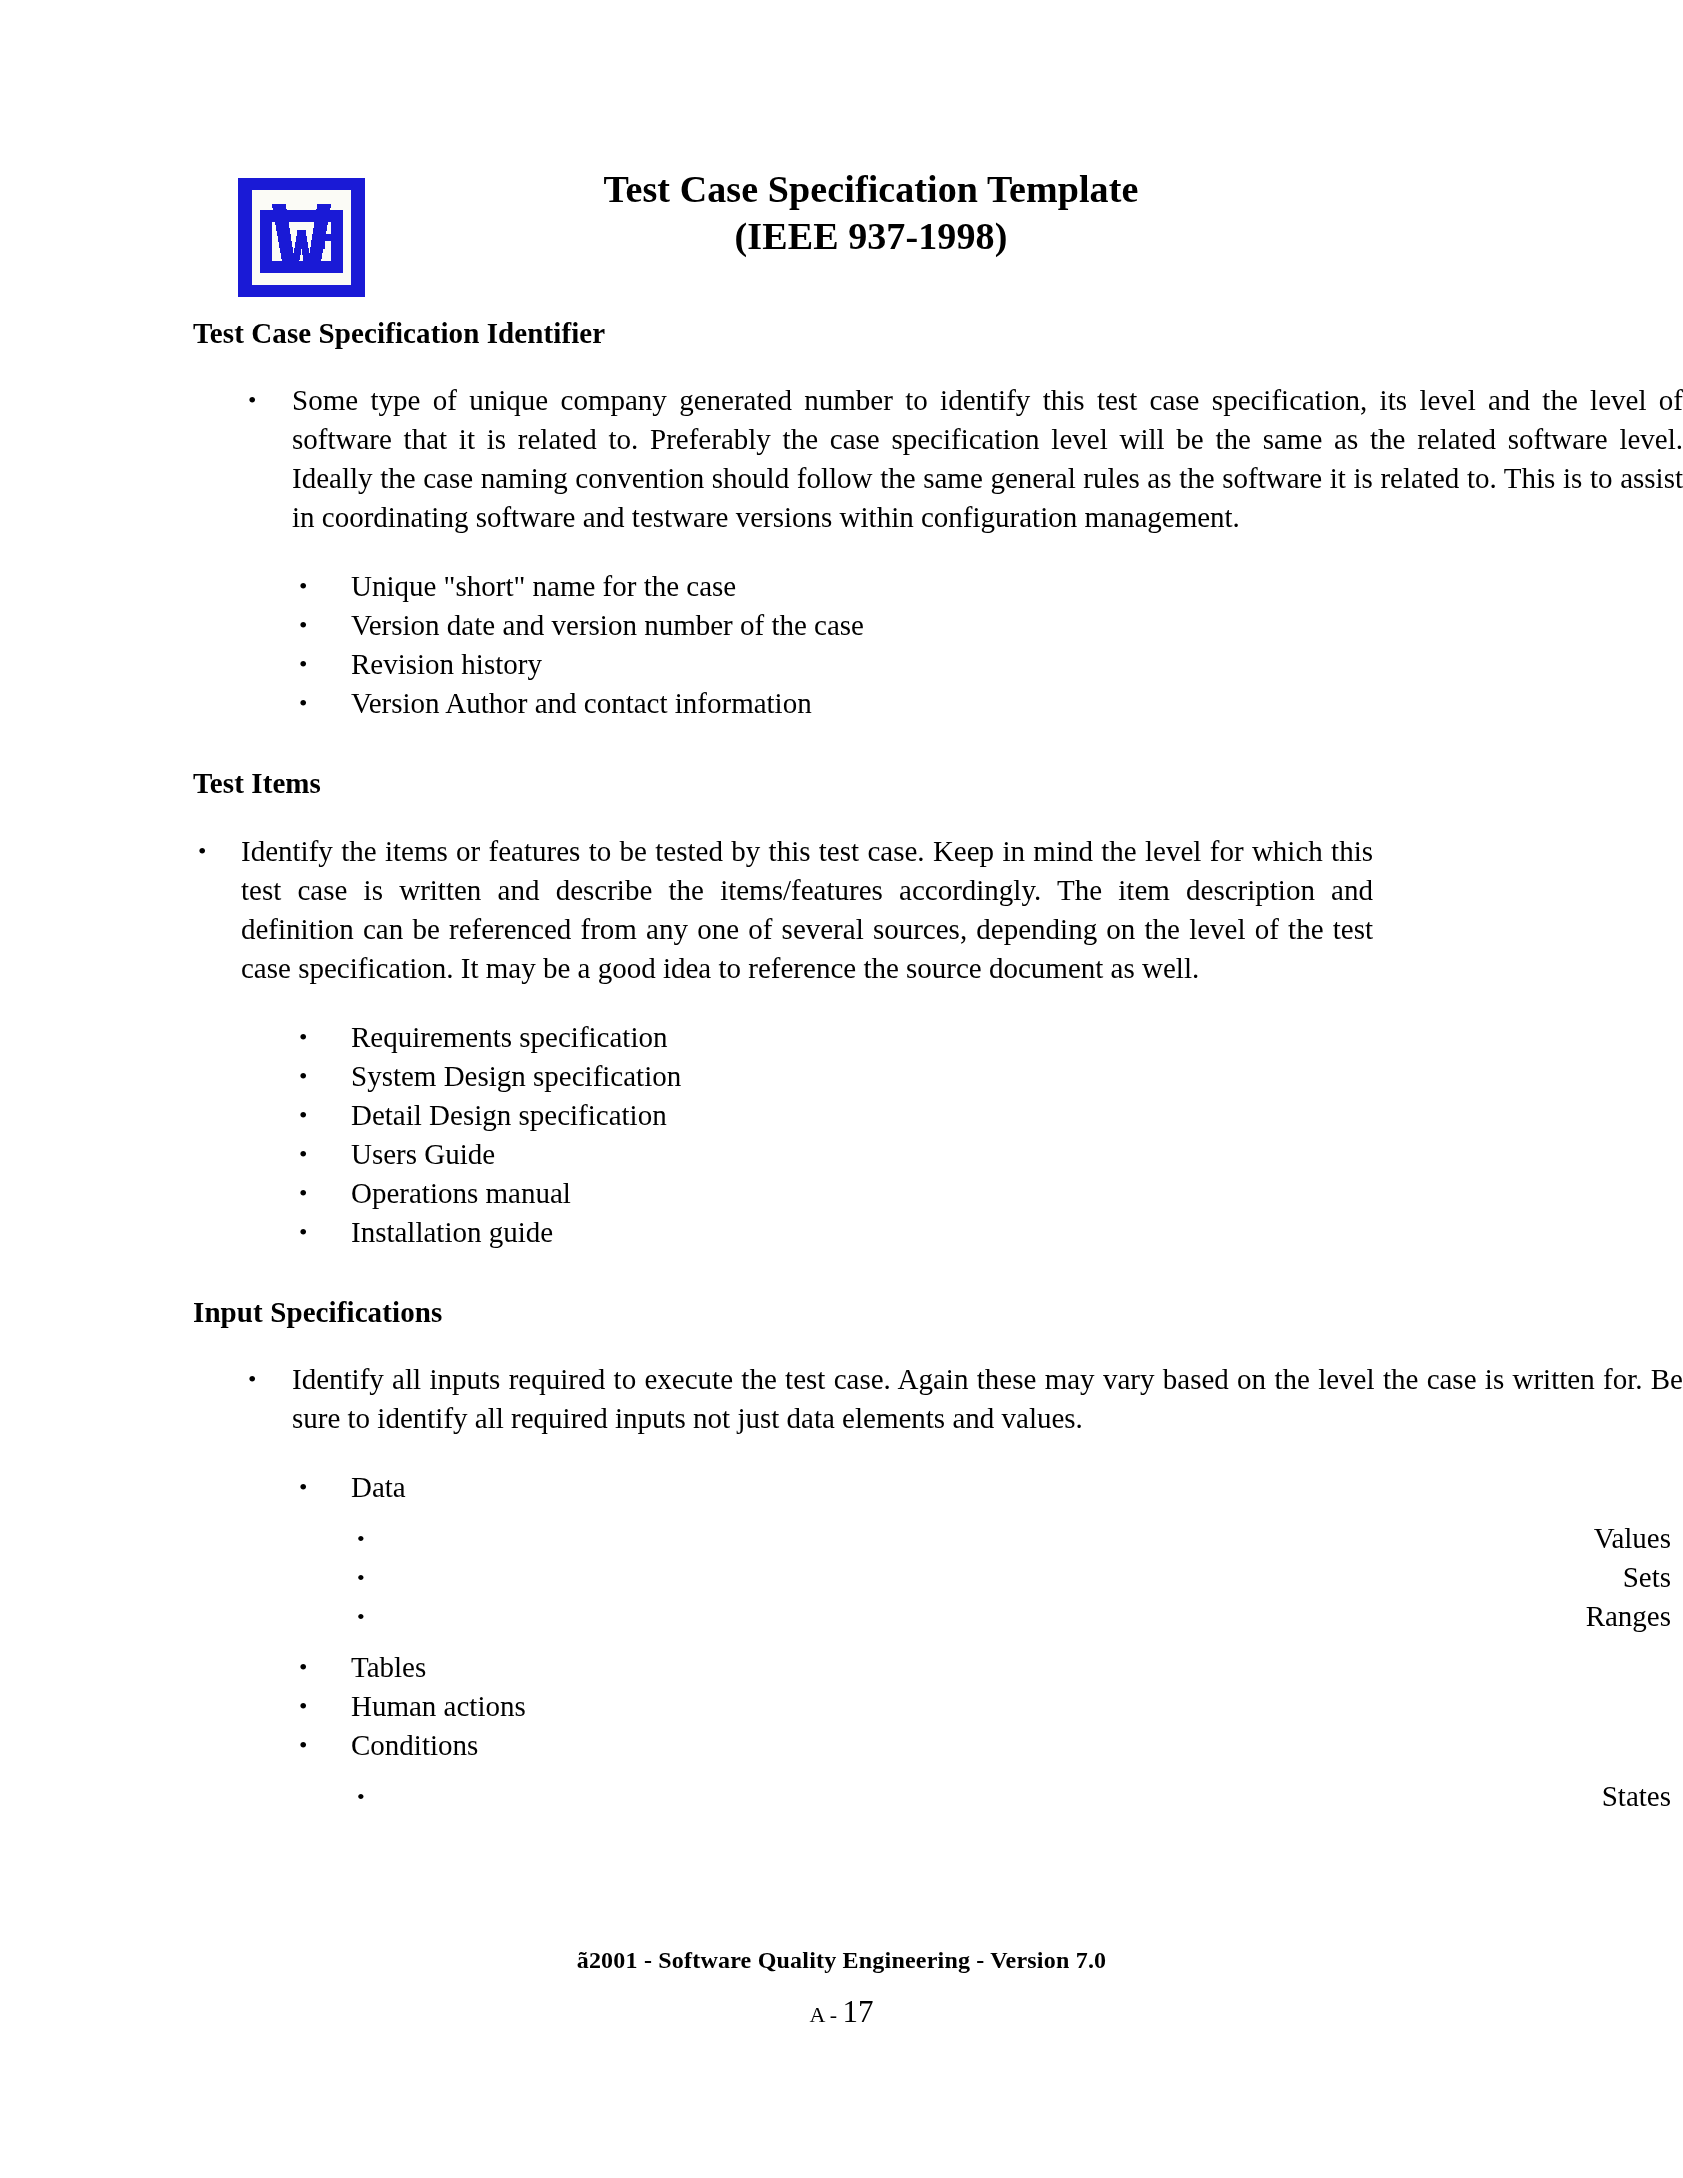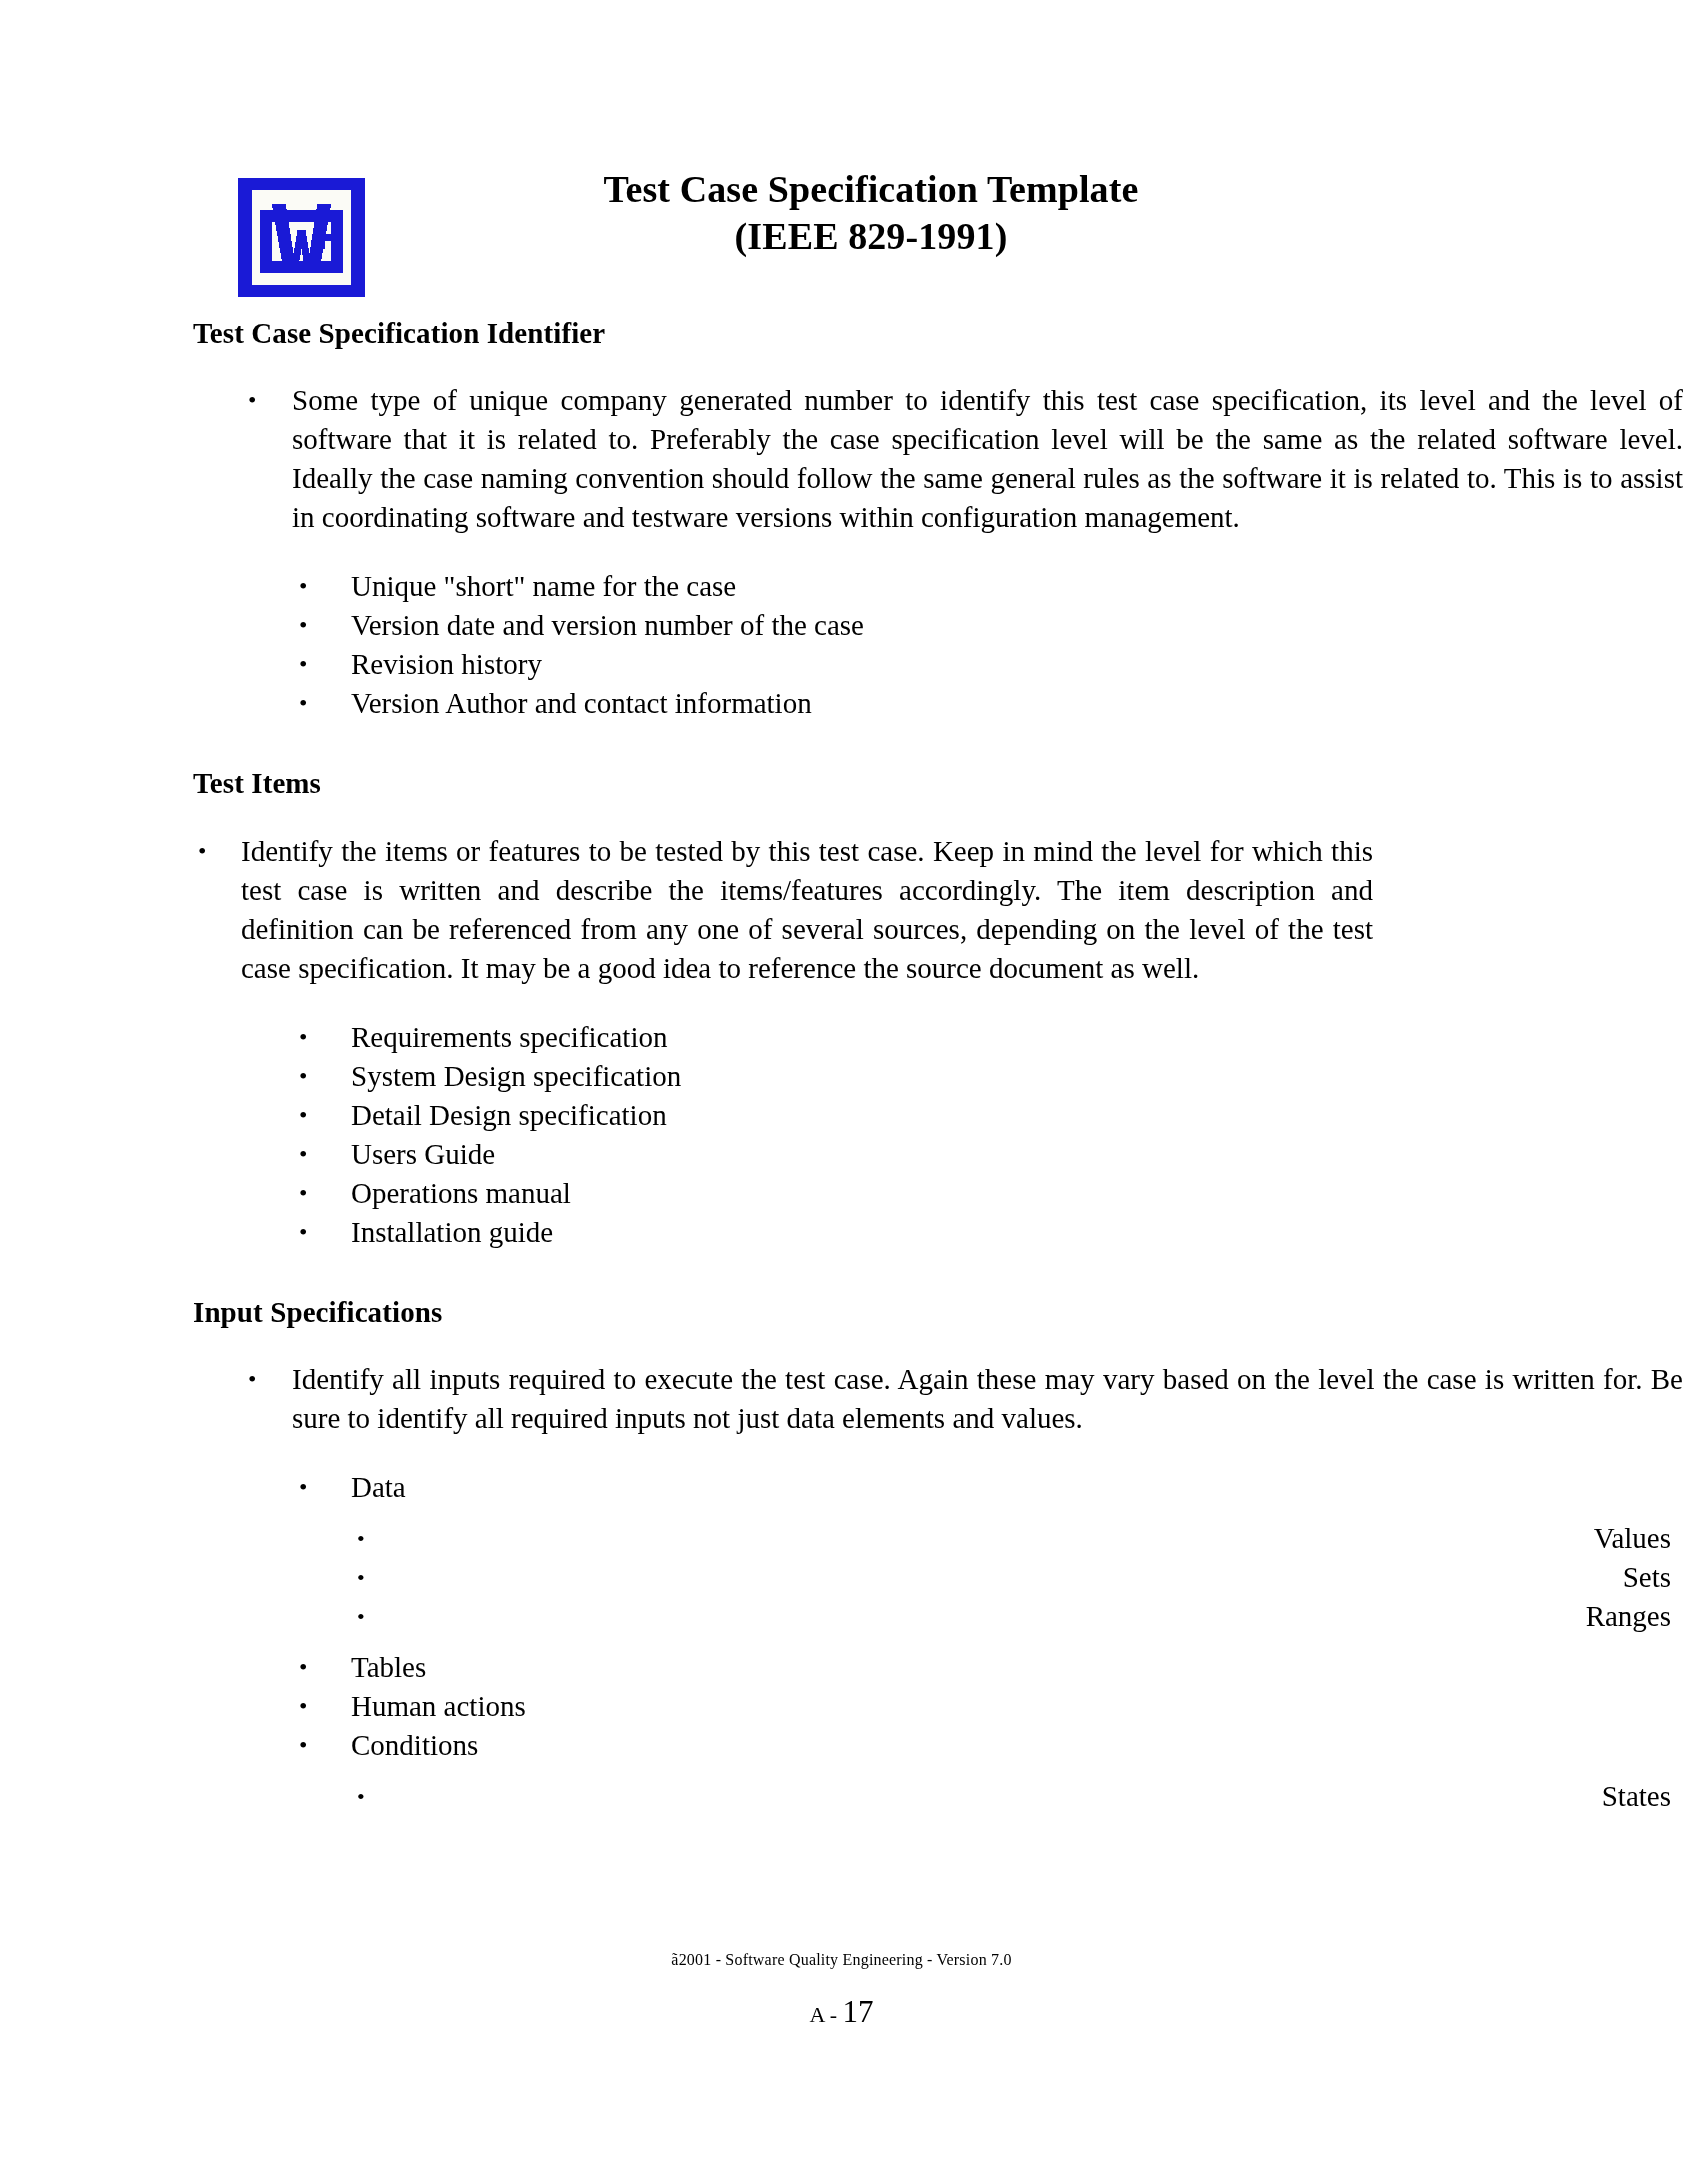--- a/index.html
+++ b/index.html
@@ -150,23 +150,24 @@
 
   
   .footer {
     position: absolute;
     left: 0;
     top: 1945px;
     width: 1683px;
     text-align: center;
   }
   .footer-copy {
-    font-size: 16px;
+    font-size: 24px;
     line-height: 30px;
     letter-spacing: 0.2px;
+    font-weight: bold;
   }
   .footer-page {
     margin-top: 20px;
     font-size: 22px;
     line-height: 34px;
   }
   .footer-page .pagenum {
     font-size: 31px;
   }
 </style>
@@ -190,21 +191,21 @@
         <rect x="47" y="16" width="6" height="32" fill="#1a1ad6"></rect>
 
         <polygon fill="#1a1ad6" points="17,13 24,13 28,38 30,26 34,26 36,38 40,13 47,13 41,47 34,47 32,36 30,47 23,47"></polygon>
 
         <polygon fill="#1a1ad6" points="38,40 41,40 41,36 44,36 44,32 47,32 47,28 50,28 50,24 47,24 47,28 44,28 44,32 41,32 41,36 38,36"></polygon>
       </svg>
     </div>
 
     <div class="doc-title">
       <span>Test Case Specification Template</span>
-      <span class="line2">(IEEE 829-1991)</span>
+      <span class="line2">(IEEE 937-1998)</span>
     </div>
   </div>
 
   <div class="content">
 
     <h2 class="section-heading">Test Case Specification Identifier</h2>
 
     <div class="gap-md"></div>
 
     <div class="para-bullet ind-a">

